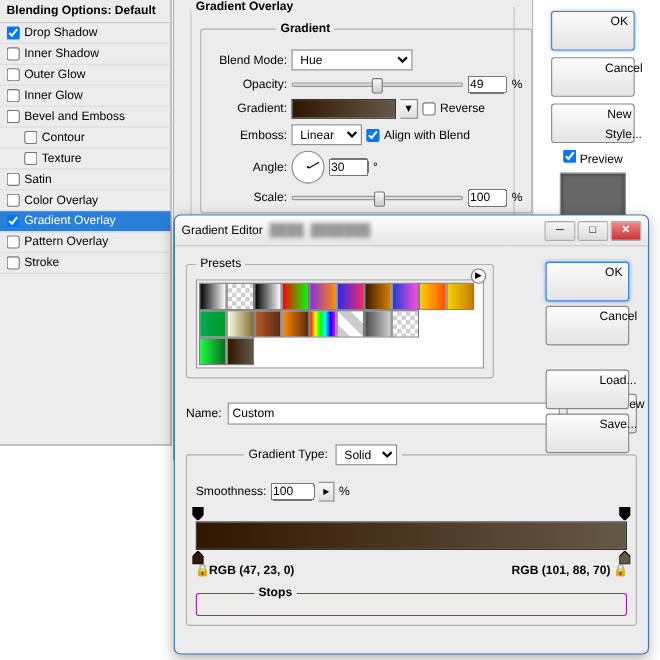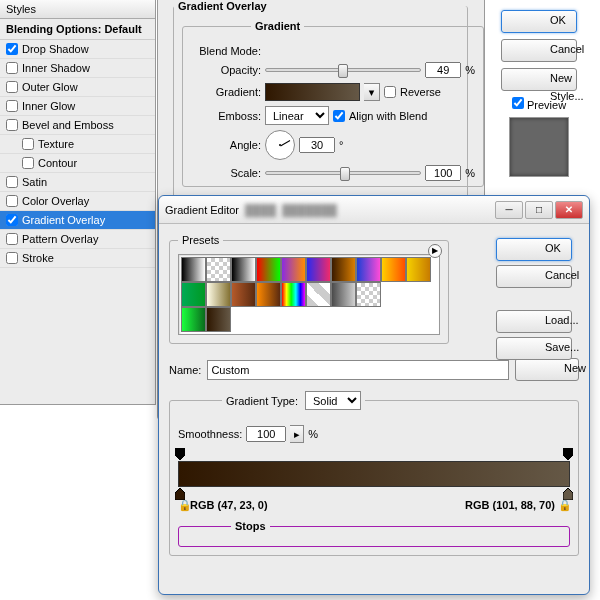--- a/index.html
+++ b/index.html
@@ -16,27 +16,27 @@
   .grad-fieldset { position: absolute; left: 15px; top: 0; width: 295px; height: 205px; border: 1px solid #b0b0b0; border-top: none; border-radius: 3px; }
   .grad-fieldset legend { font-weight: bold; padding: 0 4px; }
   .grad-group { position: absolute; left: 8px; top: 8px; width: 302px; border: 1px solid #b0b0b0; border-radius: 3px; padding-top: 8px; }
   .grad-group legend { font-weight: bold; padding: 0 4px; margin-left: 68px; }
   .row { display: flex; align-items: center; margin: 5px 8px; gap: 4px; }
   .lbl { width: 70px; text-align: right; }
   select, input[type=text] { border: 1px solid #888; background: #fff; padding: 1px 3px; font-size: 11px; }
   select { height: 19px; }
   .slider { flex: 1; height: 4px; background: #ddd; border: 1px solid #999; position: relative; border-radius: 2px; }
   .thumb { position: absolute; top: -5px; width: 10px; height: 14px; background: linear-gradient(#fafafa,#ccc); border: 1px solid #777; border-radius: 2px; }
-  .numbox { width: 36px; text-align: center; }
+  .numbox { width: 36px; text-align: left; }
   .grad-swatch { width: 95px; height: 18px; background: linear-gradient(90deg,#2f1700,#655846); border: 1px solid #333; }
   .dropdown-arrow { width: 16px; height: 18px; background: linear-gradient(#fafafa,#ddd); border: 1px solid #888; border-left: none; text-align: center; line-height: 16px; }
   .angle-dial { width: 30px; height: 30px; border: 1px solid #888; border-radius: 50%; background: #fff; position: relative; }
   .angle-dial::after { content:''; position:absolute; left:14px; top:4px; width:1px; height:11px; background:#000; transform-origin: bottom; transform: rotate(60deg);}
   .angle-dial::before { content:''; position:absolute; left:13px; top:13px; width:2px; height:2px; background:#000; border-radius:50%; }
-  .btn { width: 76px; height: 23px; background: linear-gradient(#fdfdfd,#e4e4e4); border: 1px solid #888; border-radius: 3px; text-align: left; line-height: 18px; cursor: pointer; padding-left: 48px; }
+  .btn { width: 76px; height: 36px; background: linear-gradient(#fdfdfd,#e4e4e4); border: 1px solid #888; border-radius: 3px; text-align: center; line-height: 18px; cursor: pointer; padding-left: 48px; }
   .btn.primary { border: 1px solid #2c7edb; box-shadow: 0 0 3px rgba(44,126,219,.6); }
   .right-col { position: absolute; right: 8px; top: 0; width: 90px; }
   .right-col .btn { margin: 6px auto; display:block; }
   .prev-box { width: 60px; height: 60px; background: #666; border: 1px solid #999; margin: 6px auto; box-shadow: inset 0 0 4px rgba(0,0,0,.5); }
 
   .editor { left: 158px; top: 195px; width: 432px; height: 400px; border: 1px solid #3a72b5; border-radius: 6px; box-shadow: 0 4px 12px rgba(0,0,0,.3); }
   .ed-title { height: 28px; background: linear-gradient(#fdfdfd,#e6e6e6); border-bottom: 1px solid #bbb; border-radius: 6px 6px 0 0; display:flex; align-items:center; padding: 0 6px; gap:6px; }
   .blur { filter: blur(2px); color:#999; }
   .wctrls { margin-left: auto; display:flex; gap:2px; }
   .wbtn { width: 28px; height: 18px; background: linear-gradient(#f5f5f5,#ddd); border:1px solid #aaa; border-radius:2px; text-align:center; line-height:15px; font-size:10px;}
@@ -60,21 +60,20 @@
   .rgbrow { display:flex; justify-content:space-between; margin-top:12px; font-weight:bold; align-items:center;}
   .lock { width:12px; display:inline-block; }
   .stops-fs { border:1px solid #a21caf; border-radius:3px; margin-top:8px; padding:8px 8px 2px;font-weight:bold; }
   .stops-fs legend { padding:0 4px; }
   .checker { background-image: linear-gradient(45deg,#ccc 25%,transparent 25%),linear-gradient(-45deg,#ccc 25%,transparent 25%),linear-gradient(45deg,transparent 75%,#ccc 75%),linear-gradient(-45deg,transparent 75%,#ccc 75%); background-size:8px 8px; background-position:0 0,0 4px,4px -4px,-4px 0; }
 </style>
 </head>
 <body>
 
 <div class="panel styles-panel">
-  <div class="styles-header"><span>Styles</span></div>
   <div class="blend-opts"><span>Blending Options: Default</span></div>
   <div id="styles-list">
       <div class="style-item">
         <input type="checkbox" checked="" style="">
         <span>Drop Shadow</span>
       </div>
       <div class="style-item">
         <input type="checkbox" style="">
         <span>Inner Shadow</span>
       </div>
@@ -85,25 +84,25 @@
       <div class="style-item">
         <input type="checkbox" style="">
         <span>Inner Glow</span>
       </div>
       <div class="style-item">
         <input type="checkbox" style="">
         <span>Bevel and Emboss</span>
       </div>
       <div class="style-item indent">
         <input type="checkbox" style="">
+        <span>Contour</span>
+      </div>
+      <div class="style-item indent">
+        <input type="checkbox" style="">
         <span>Texture</span>
-      </div>
-      <div class="style-item indent">
-        <input type="checkbox" style="">
-        <span>Contour</span>
       </div>
       <div class="style-item">
         <input type="checkbox" style="">
         <span>Satin</span>
       </div>
       <div class="style-item">
         <input type="checkbox" style="">
         <span>Color Overlay</span>
       </div>
       <div class="style-item selected">
@@ -121,20 +120,21 @@
     </div>
 </div>
 
 <div class="panel grad-panel">
   <fieldset class="grad-fieldset">
     <legend>Gradient Overlay</legend>
     <fieldset class="grad-group">
       <legend>Gradient</legend>
       <div class="row">
         <span class="lbl">Blend Mode:</span>
+        <select style="width:110px"><option>Hue</option></select>
       </div>
       <div class="row">
         <span class="lbl">Opacity:</span>
         <div class="slider">
             <div class="thumb" style="left:47%"></div>
           </div>
         <input class="numbox" value="49" style="">
         <span>%</span>
       </div>
       <div class="row">

